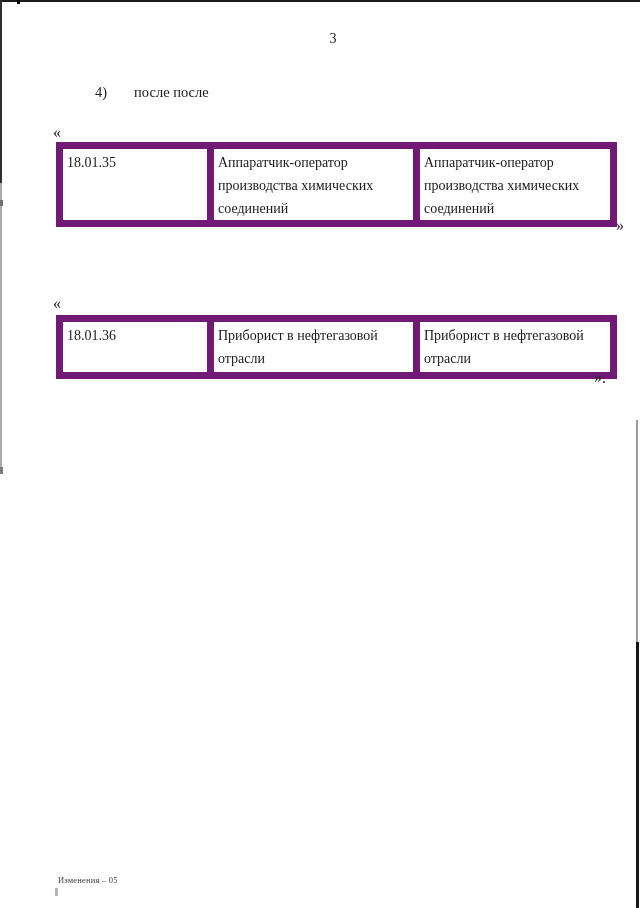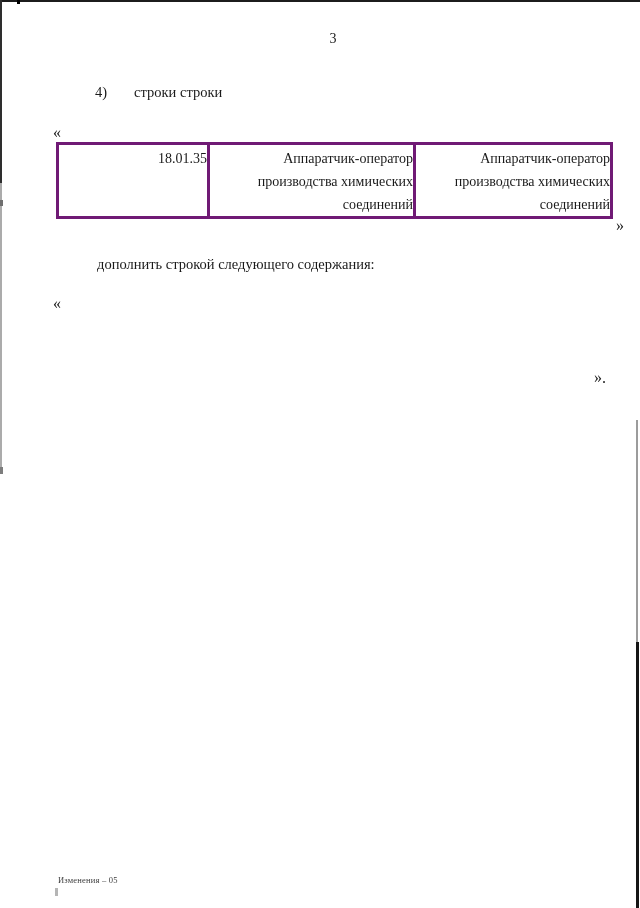--- a/index.html
+++ b/index.html
@@ -64,23 +64,23 @@
     position: absolute;
     left: 56px;
     width: 554px;
     border-collapse: collapse;
     table-layout: fixed;
     font-size: 14px;
   }
   .doc-table-1 { top: 142px; }
   .doc-table-2 { top: 315px; }
   table.doc-table td {
-    border: 3px solid #701a75;
+    border: 7px solid #701a75;
     vertical-align: top;
-    text-align: right;
+    text-align: left;
     padding: 2px 0 0 4px;
     line-height: 23px;
     overflow: hidden;
   }
   .doc-table-1 td { height: 68px; }
   .doc-table-2 td { height: 48px; }
   col.c-code { width: 151px; }
   col.c-old  { width: 206px; }
   col.c-new  { width: 197px; }
 
@@ -103,21 +103,21 @@
   <div class="artifact left-edge-light"></div>
   <div class="artifact left-edge-tick1"></div>
   <div class="artifact left-edge-tick2"></div>
   <div class="artifact right-edge-light"></div>
   <div class="artifact right-edge-dark"></div>
   <div class="artifact bottom-left-smudge"></div>
 
   <div class="page-number">3</div>
 
   <div class="clause-line">
-    <span class="clause-label">4)</span><span class="clause-text">строки строки</span>
+    <span class="clause-label">4)</span><span class="clause-text">после после</span>
   </div>
 
   <span class="quote q-open-1">«</span>
 
   <table class="doc-table doc-table-1">
     <colgroup>
         <col class="c-code">
         <col class="c-old">
         <col class="c-new">
       </colgroup>
@@ -125,22 +125,35 @@
       <tr>
         <td>18.01.35</td>
         <td>Аппаратчик-оператор производства химических соединений</td>
         <td>Аппаратчик-оператор производства химических соединений</td>
       </tr>
     </tbody>
   </table>
 
   <span class="quote q-close-1">»</span>
 
-  <div class="amendment-line">дополнить строкой следующего содержания:</div>
 
   <span class="quote q-open-2">«</span>
 
+  <table class="doc-table doc-table-2">
+    <colgroup>
+        <col class="c-code">
+        <col class="c-old">
+        <col class="c-new">
+      </colgroup>
+    <tbody>
+      <tr>
+        <td>18.01.36</td>
+        <td>Приборист в нефтегазовой отрасли</td>
+        <td>Приборист в нефтегазовой отрасли</td>
+      </tr>
+    </tbody>
+  </table>
 
   <span class="quote q-close-2">».</span>
 
   <div class="footer-note">Изменения – 05</div>
 
 </div>
 
 </body></html>

